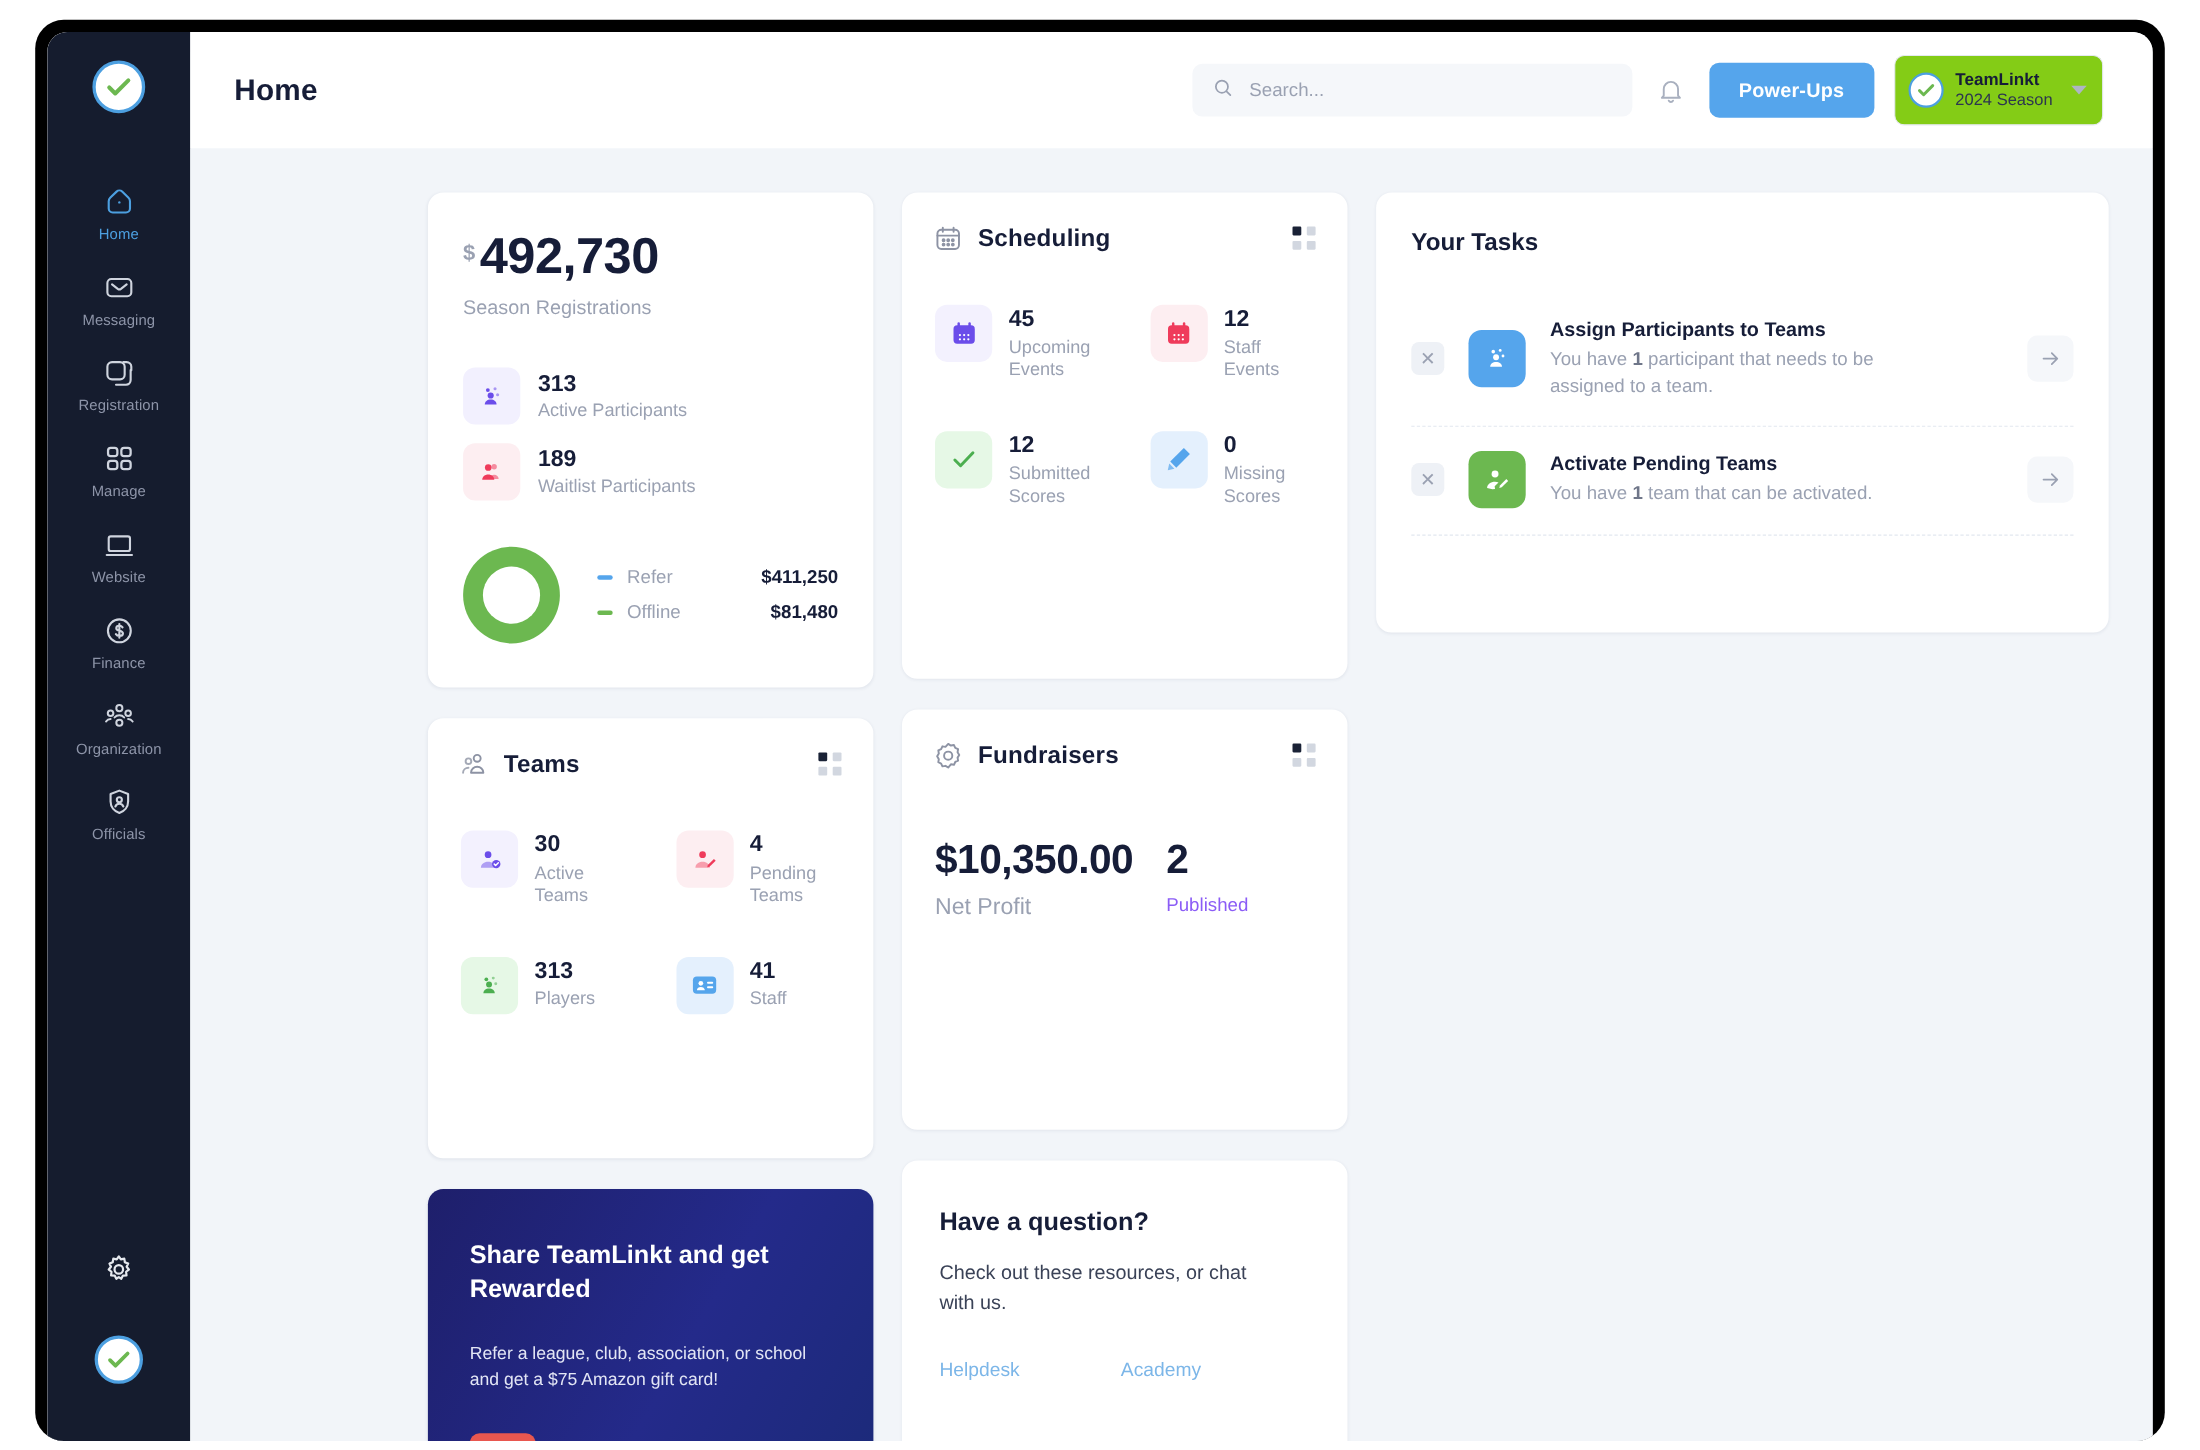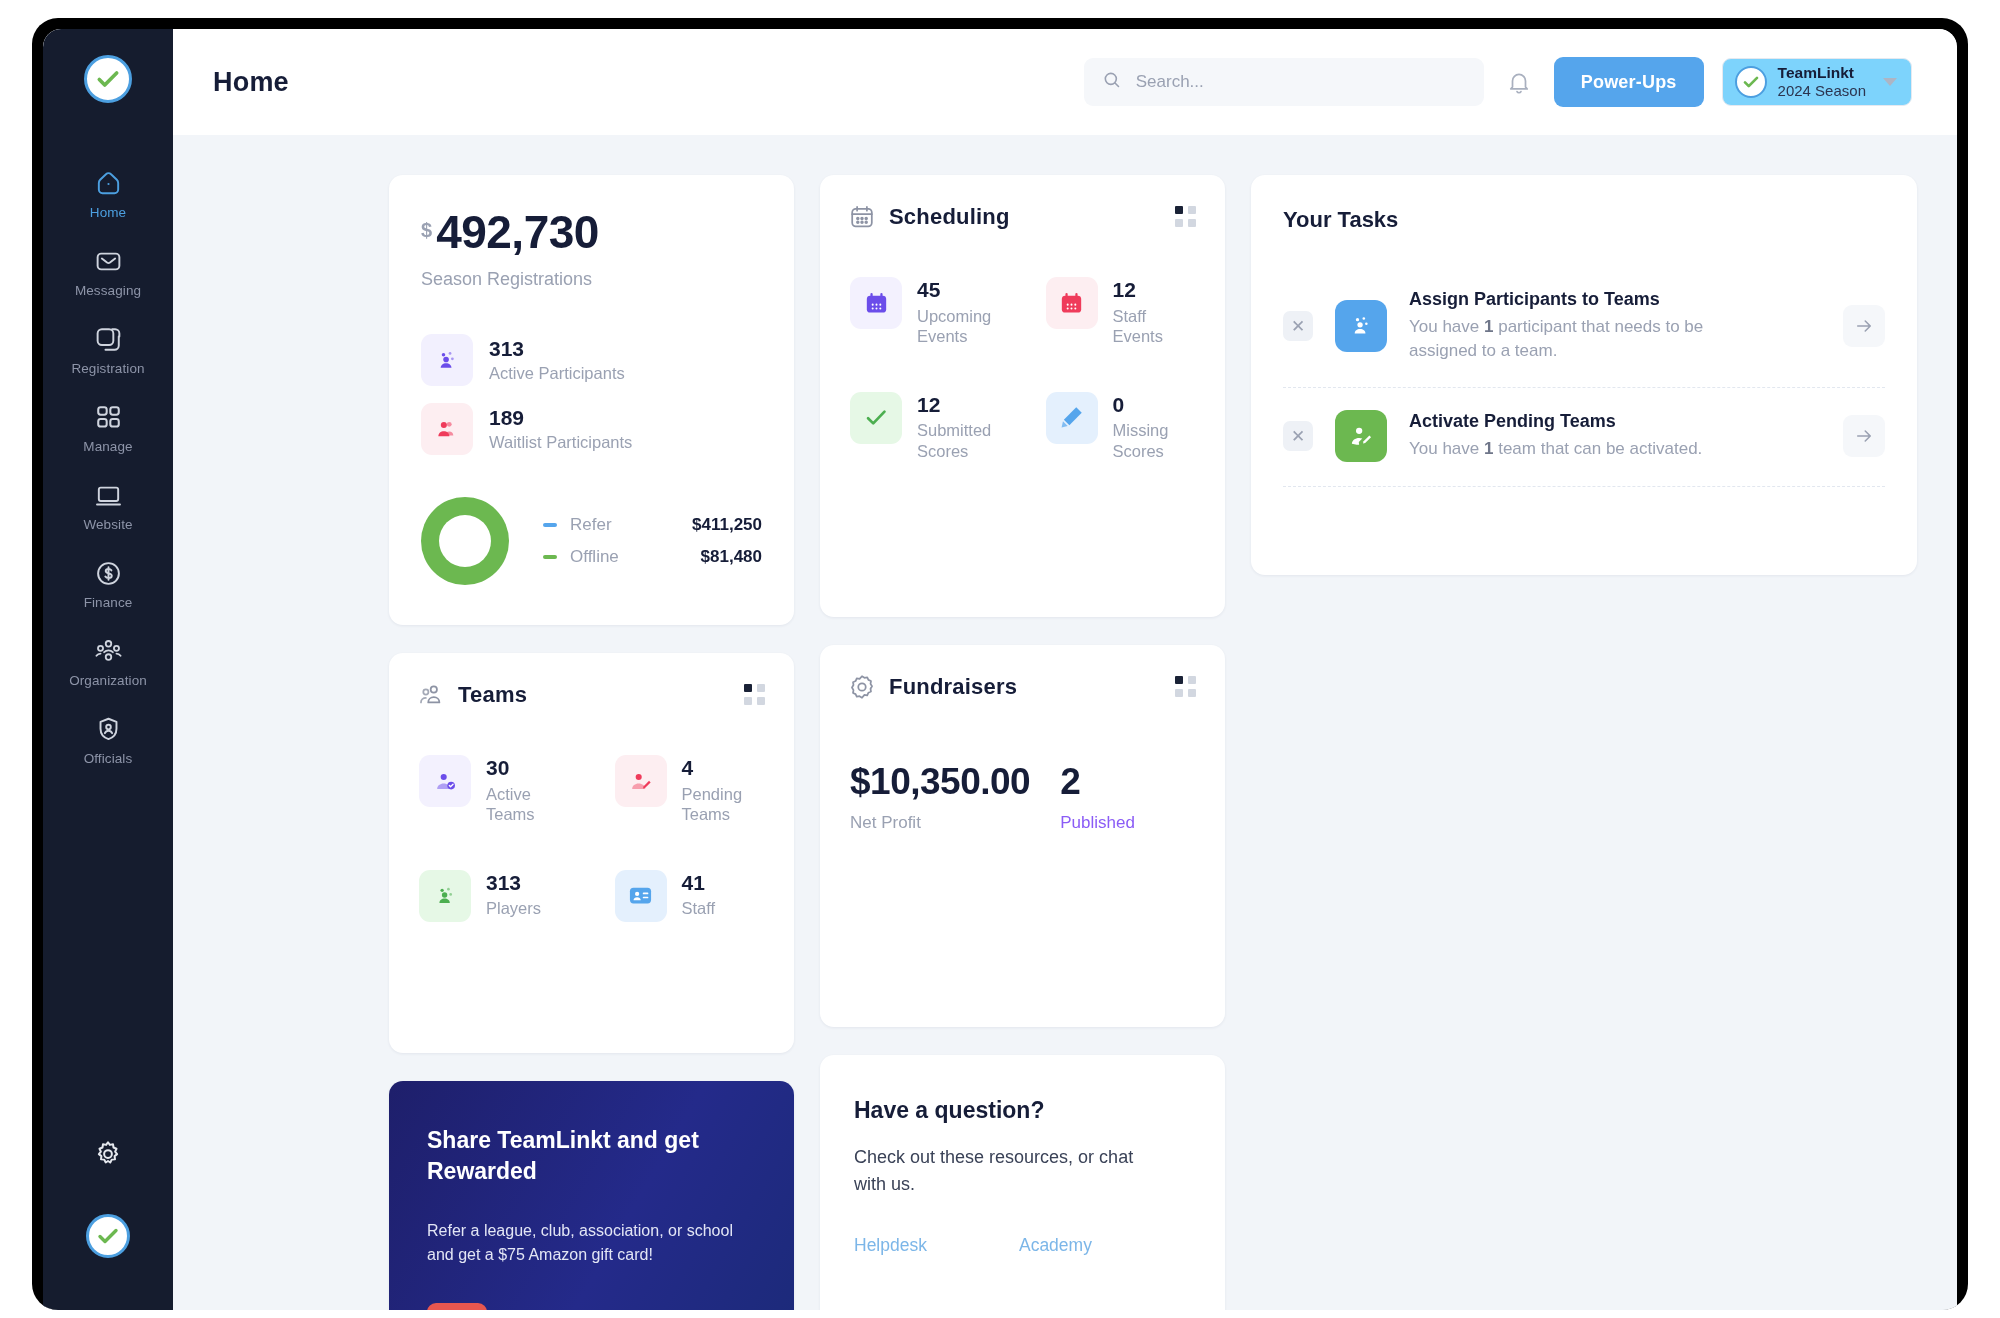--- a/index.html
+++ b/index.html
@@ -108,22 +108,22 @@
   .bell-btn svg { width: 26px; height: 26px; }
   .powerups-btn {
     height: 50px; padding: 0 27px;
     background: #55a5ec; border: none; border-radius: 9px;
     color: #ffffff; font-size: 18px; font-weight: bold;
     font-family: "Liberation Sans", sans-serif;
     letter-spacing: .2px; cursor: pointer;
     display: flex; align-items: center;
   }
   .account-chip {
-    height: 48px; padding: 0 14px 0 12px;
-    background: #7dd3fc; border: 1.5px solid #e5e9f0; border-radius: 9px;
+    height: 64px; padding: 0 14px 0 12px;
+    background: #84cc16; border: 1.5px solid #e5e9f0; border-radius: 9px;
     display: flex; align-items: center; gap: 11px; cursor: pointer;
   }
   .account-logo {
     width: 32px; height: 32px; border-radius: 50%;
     background: #ffffff; border: 2px solid #4c9fe0;
     display: flex; align-items: center; justify-content: center; flex: none;
   }
   .account-logo svg { width: 18px; height: 18px; }
   .account-text { display: flex; flex-direction: column; line-height: 1.25; }
   .account-name { font-size: 15.5px; font-weight: bold; color: #161d38; }
@@ -210,21 +210,21 @@
   .quad-num { font-size: 21px; font-weight: bold; color: #161d38; }
   .quad-label { font-size: 16.5px; color: #9aa1b2; margin-top: 3px; max-width: 108px; }
 
   #card-scheduling { min-height: 442px; }
   #card-teams { min-height: 400px; }
   #card-fundraisers { min-height: 382px; }
 
   
   .fund-body { padding: 60px 30px 0 30px; display: flex; align-items: flex-start; gap: 30px; }
   .fund-main .fund-num { font-size: 37px; font-weight: bold; color: #161d38; letter-spacing:-.5px; }
-  .fund-main .fund-lbl { font-size: 17px; color: #9aa1b2; margin-top: 10px; }
+  .fund-main .fund-lbl { font-size: 21px; color: #9aa1b2; margin-top: 10px; }
   .fund-side .fund-num { font-size: 37px; font-weight: bold; color: #161d38; }
   .fund-side .fund-lbl { font-size: 17px; color: #8b5cf6; margin-top: 10px; }
 
   
   #card-share {
     border-radius: 14px;
     background: linear-gradient(120deg, #1e1f6b 0%, #242a8a 55%, #1b2a78 100%);
     padding: 44px 38px 40px 38px; min-height: 300px; color: #ffffff;
     position: relative; overflow: hidden;
   }

